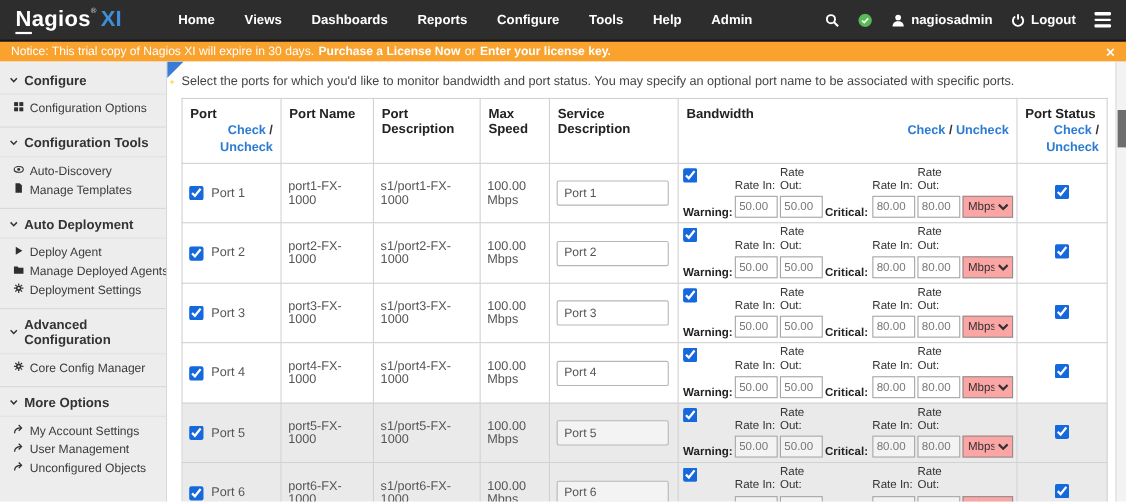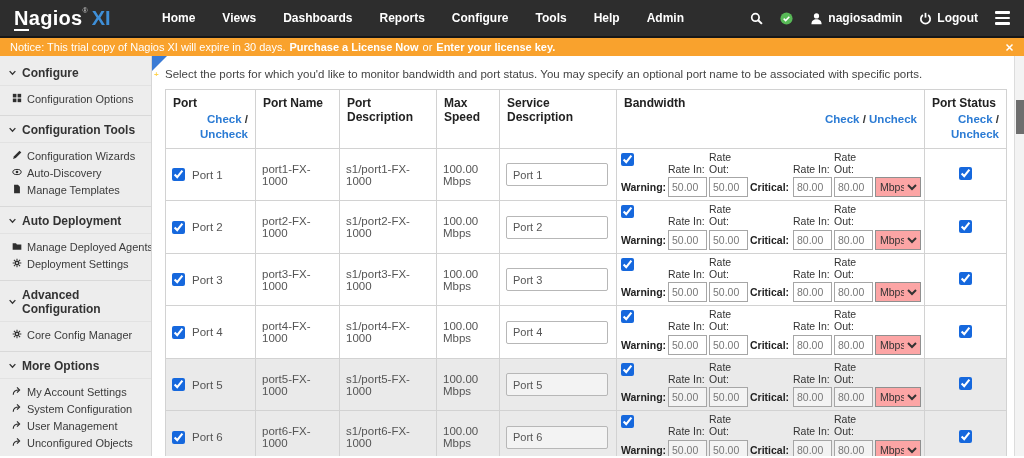--- a/index.html
+++ b/index.html
@@ -69,21 +69,21 @@
                font-size:11px; color:#555; padding:0 6px;
                font-family:"Liberation Sans", sans-serif; }
 
   .c-bw { padding:3px 2px 3px 4px; }
   .bw-grid { display:grid; grid-template-columns:45px 39px 39px 41px 39px 39px 46px;
              column-gap:2px; row-gap:2px; align-items:end; font-size:10.5px; color:#333; }
   .bw-grid .gr1 { grid-row:1; } .bw-grid .gr2 { grid-row:2; align-self:center; }
   .gc1{grid-column:1} .gc2{grid-column:2} .gc3{grid-column:3} .gc4{grid-column:4}
   .gc5{grid-column:5} .gc6{grid-column:6} .gc7{grid-column:7}
   .bw-label { line-height:1.12; }
-  .bw-bold { font-weight:bold; color:#222; }
+  .bw-bold { font-weight:bold; color:#222;margin-top:10px; }
   .bw-check { justify-self:start; align-self:start; margin-top:1px; }
   .bw-input { width:100%; height:20px; border:1px solid #a6a6a6; font-size:10.5px;
               color:#777; padding:0 3px; font-family:"Liberation Sans", sans-serif; }
   .bw-unit { width:100%; height:20px; font-size:10.5px; border:1px solid #8f8f8f;
              background:#fca5a5; color:#333; cursor:pointer;
              font-family:"Liberation Sans", sans-serif; }
   .c-status { text-align:center; }
 
   .vscroll { width:10px; flex:none; background:#f3f3f3; border-left:1px solid #dcdcdc;
              position:relative; }
@@ -184,26 +184,20 @@
       <div class="side-section">
         <div class="side-header">
           <span><svg width="9" height="9" viewBox="0 0 12 12" xmlns="http://www.w3.org/2000/svg">
               <path d="M2.2 4.2l3.8 4 3.8-4" fill="none" stroke="#333" stroke-width="1.8"></path>
             </svg></span>
           <span>Configuration Tools</span>
         </div>
         <div class="side-items">
           <div class="side-item">
             <span><svg width="10" height="10" viewBox="0 0 12 12" xmlns="http://www.w3.org/2000/svg">
-                <path d="M1.2 10.8l1.2-3.4L9 .8l2.2 2.2-6.6 6.6z" fill="#2f2f2f"></path>
-              </svg></span>
-            <span>Configuration Wizards</span>
-          </div>
-          <div class="side-item">
-            <span><svg width="10" height="10" viewBox="0 0 12 12" xmlns="http://www.w3.org/2000/svg">
                 <ellipse cx="6" cy="6" rx="5" ry="3.1" fill="none" stroke="#2f2f2f" stroke-width="1.2"></ellipse>
                 <circle cx="6" cy="6" r="1.6" fill="#2f2f2f"></circle>
               </svg></span>
             <span>Auto-Discovery</span>
           </div>
           <div class="side-item">
             <span><svg width="10" height="10" viewBox="0 0 12 12" xmlns="http://www.w3.org/2000/svg">
                 <path d="M2.5 .8h4.6l2.4 2.4v8H2.5z" fill="#2f2f2f"></path>
               </svg></span>
             <span>Manage Templates</span>
@@ -213,20 +207,26 @@
       <div class="side-section">
         <div class="side-header">
           <span><svg width="9" height="9" viewBox="0 0 12 12" xmlns="http://www.w3.org/2000/svg">
               <path d="M2.2 4.2l3.8 4 3.8-4" fill="none" stroke="#333" stroke-width="1.8"></path>
             </svg></span>
           <span>Auto Deployment</span>
         </div>
         <div class="side-items">
           <div class="side-item">
             <span><svg width="10" height="10" viewBox="0 0 12 12" xmlns="http://www.w3.org/2000/svg">
+                <path d="M2.8 1.6l7.2 4.4-7.2 4.4z" fill="#2f2f2f"></path>
+              </svg></span>
+            <span>Deploy Agent</span>
+          </div>
+          <div class="side-item">
+            <span><svg width="10" height="10" viewBox="0 0 12 12" xmlns="http://www.w3.org/2000/svg">
                 <path d="M.8 2.6h4l1.1 1.5h5.3V10.6H.8z" fill="#2f2f2f"></path>
               </svg></span>
             <span>Manage Deployed Agents</span>
           </div>
           <div class="side-item">
             <span><svg width="10" height="10" viewBox="0 0 12 12" xmlns="http://www.w3.org/2000/svg">
                 <circle cx="6" cy="6" r="2.1" fill="none" stroke="#2f2f2f" stroke-width="1.7"></circle>
                 <path d="M6 .8v2.2M6 9v2.2M.8 6h2.2M9 6h2.2M2.3 2.3l1.5 1.5M8.2 8.2l1.5 1.5M9.7 2.3L8.2 3.8M3.8 8.2L2.3 9.7" stroke="#2f2f2f" stroke-width="1.3"></path>
               </svg></span>
             <span>Deployment Settings</span>
@@ -257,27 +257,20 @@
             </svg></span>
           <span>More Options</span>
         </div>
         <div class="side-items">
           <div class="side-item">
             <span><svg width="10" height="10" viewBox="0 0 12 12" xmlns="http://www.w3.org/2000/svg">
                 <path d="M1.5 10.5C1.5 6.2 4.2 4.8 8.6 4.8" fill="none" stroke="#2f2f2f" stroke-width="1.4"></path>
                 <path d="M6 1.7l3.1 3.1L6 7.9" fill="none" stroke="#2f2f2f" stroke-width="1.4"></path>
               </svg></span>
             <span>My Account Settings</span>
-          </div>
-          <div class="side-item">
-            <span><svg width="10" height="10" viewBox="0 0 12 12" xmlns="http://www.w3.org/2000/svg">
-                <path d="M1.5 10.5C1.5 6.2 4.2 4.8 8.6 4.8" fill="none" stroke="#2f2f2f" stroke-width="1.4"></path>
-                <path d="M6 1.7l3.1 3.1L6 7.9" fill="none" stroke="#2f2f2f" stroke-width="1.4"></path>
-              </svg></span>
-            <span>System Configuration</span>
           </div>
           <div class="side-item">
             <span><svg width="10" height="10" viewBox="0 0 12 12" xmlns="http://www.w3.org/2000/svg">
                 <path d="M1.5 10.5C1.5 6.2 4.2 4.8 8.6 4.8" fill="none" stroke="#2f2f2f" stroke-width="1.4"></path>
                 <path d="M6 1.7l3.1 3.1L6 7.9" fill="none" stroke="#2f2f2f" stroke-width="1.4"></path>
               </svg></span>
             <span>User Management</span>
           </div>
           <div class="side-item">
             <span><svg width="10" height="10" viewBox="0 0 12 12" xmlns="http://www.w3.org/2000/svg">

